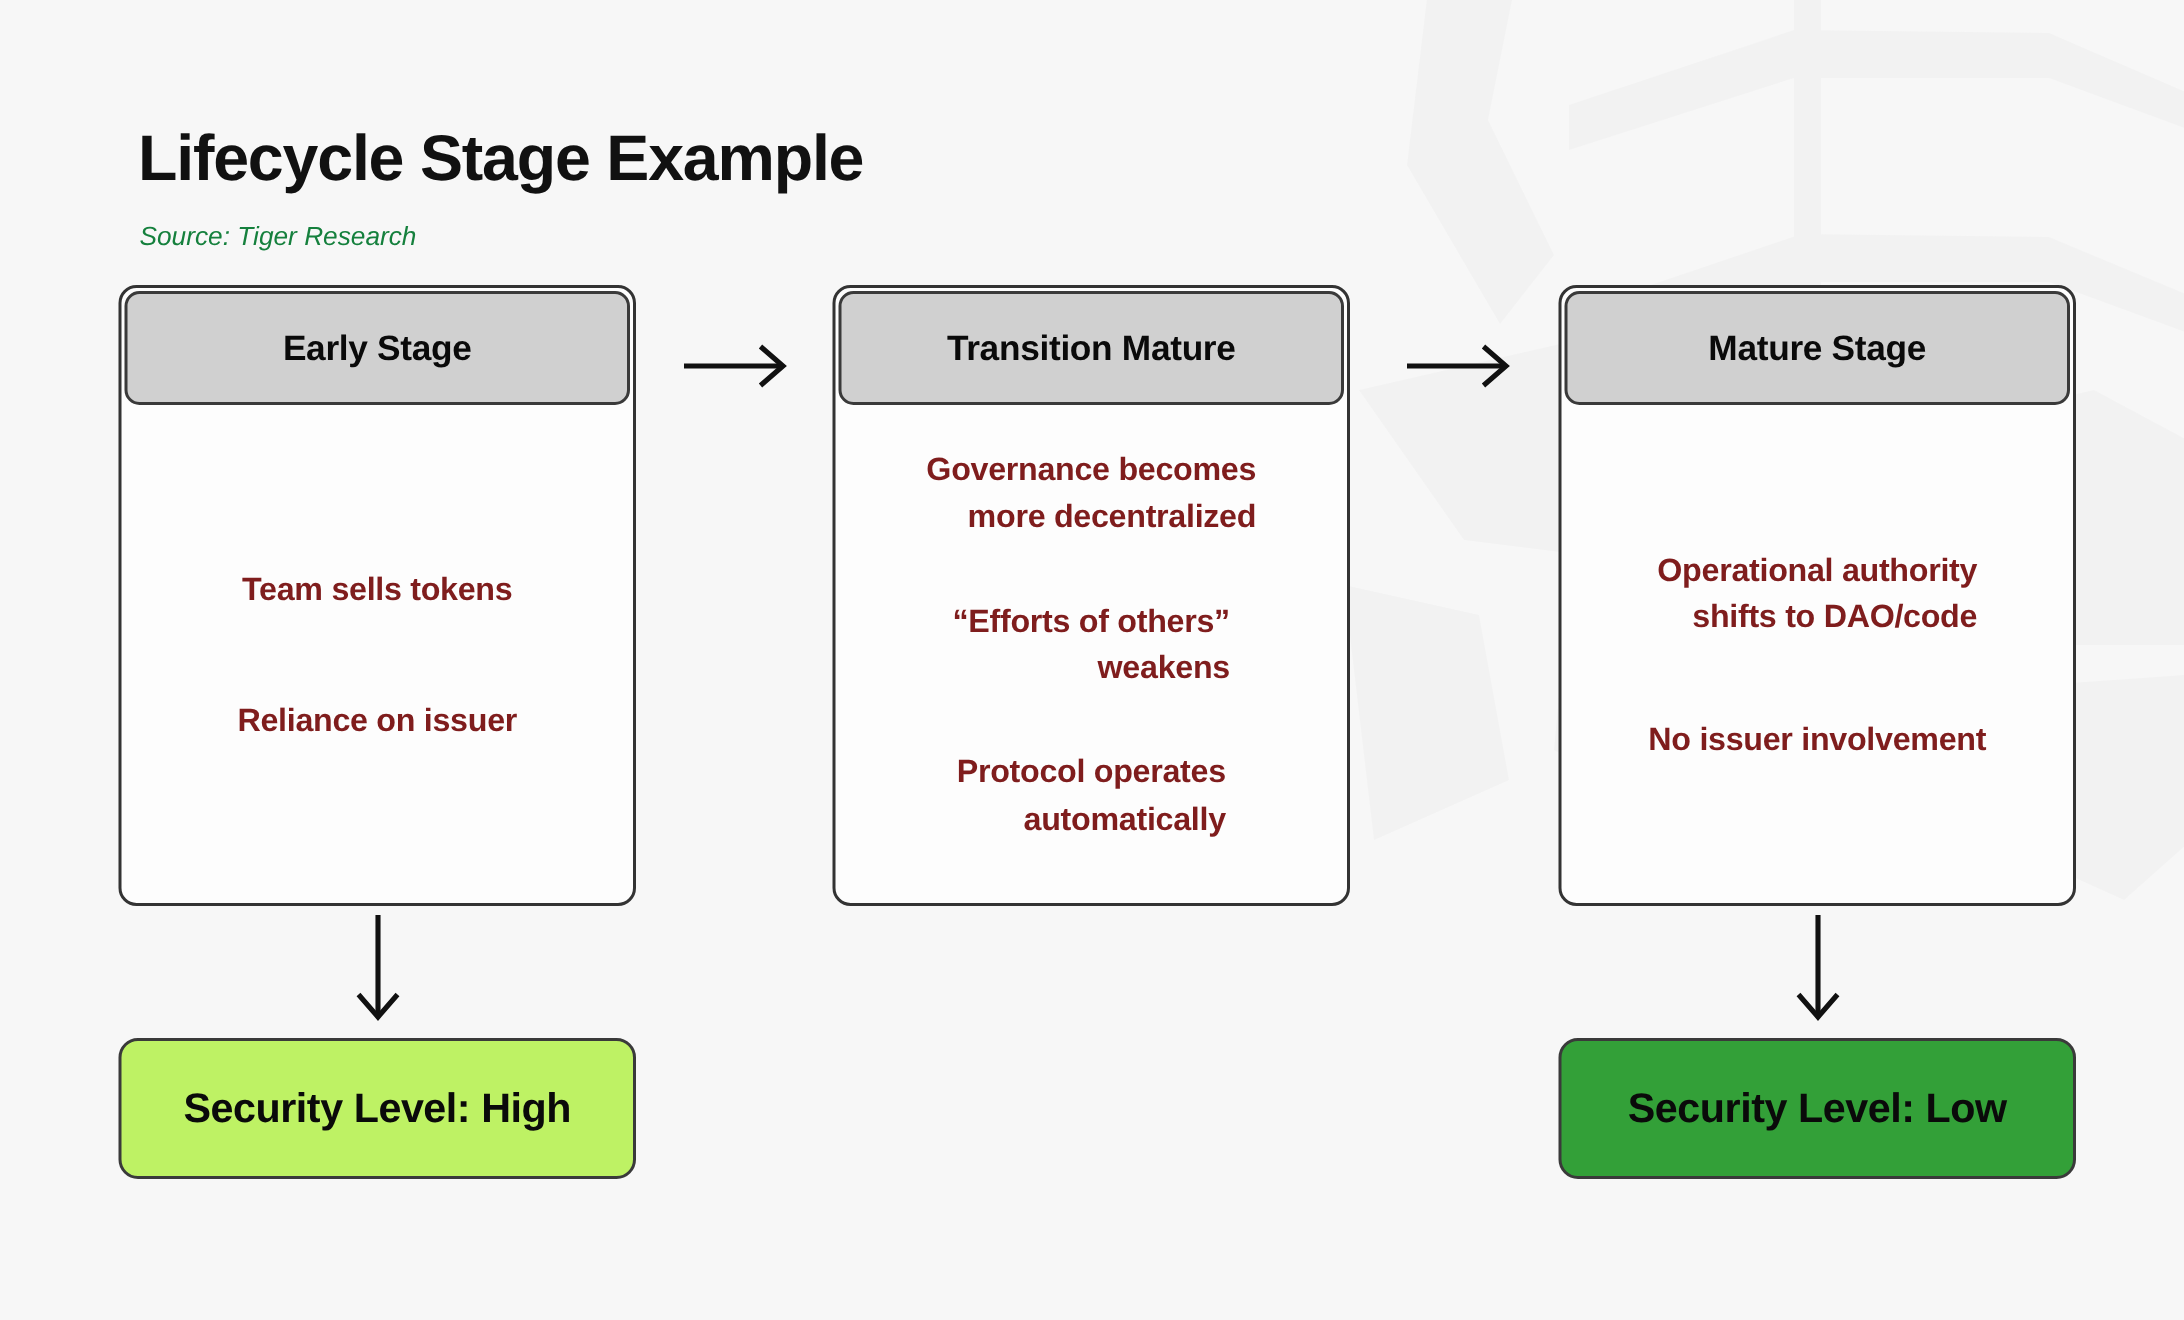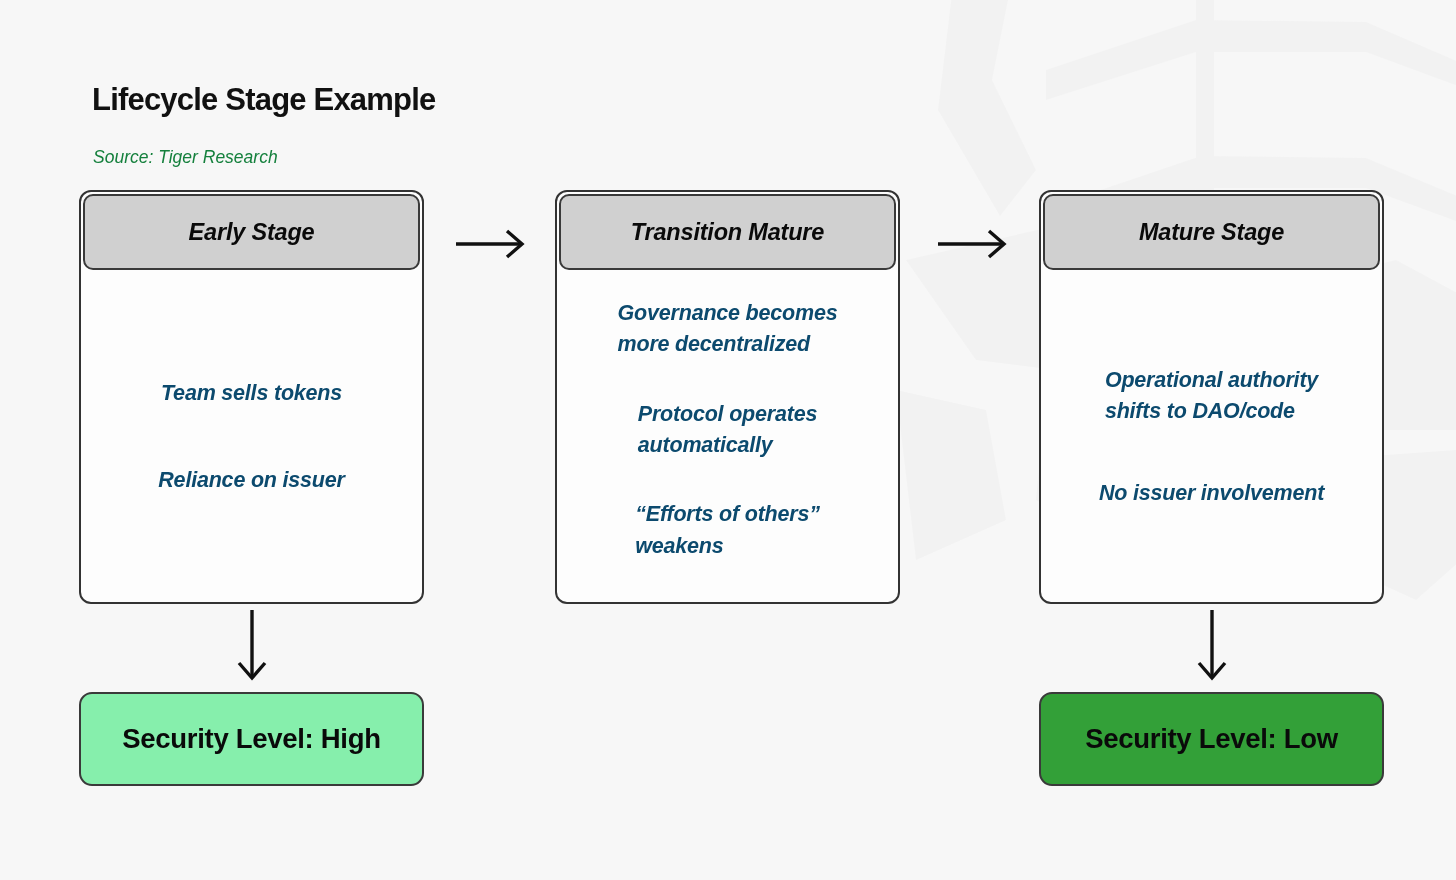--- a/index.html
+++ b/index.html
@@ -28,21 +28,21 @@
     height: 660px;
     opacity: 0.55;
     pointer-events: none;
   }
 
   
   #page-title {
     position: absolute;
     left: 92px;
     top: 82px;
-    font-size: 31px;
+    font-size: 43px;
     font-weight: bold;
     letter-spacing: -0.8px;
     color: #111111;
     white-space: nowrap;
   }
   #page-source {
     position: absolute;
     left: 93px;
     top: 147px;
     font-size: 17.5px;
@@ -54,21 +54,20 @@
   
   .stage-card {
     position: absolute;
     top: 190px;
     width: 345px;
     height: 414px;
     box-sizing: border-box;
     background: #fdfdfd;
     border: 2.2px solid #333333;
     border-radius: 12px;
-    font-style: italic;
   }
   .stage-card.c1 { left: 79px; }
   .stage-card.c2 { left: 555px; }
   .stage-card.c3 { left: 1039px; }
 
   .stage-header {
     position: absolute;
     left: 2px;
     top: 2px;
     width: 337px;
@@ -97,22 +96,22 @@
     display: flex;
     flex-direction: column;
     align-items: center;
     justify-content: center;
     padding: 0 16px;
     box-sizing: border-box;
   }
   .stage-line {
     font-size: 21.5px;
     font-weight: bold;
-    color: #0c4a6e;
-    text-align: left;
+    color: #7f1d1d;
+    text-align: right;
     line-height: 1.46;
     letter-spacing: -0.2px;
   }
 
   
   .c1 .stage-body { justify-content: center; gap: 55px; }
   .c2 .stage-body { justify-content: center; gap: 38px; padding-bottom: 14px; }
   .c3 .stage-body { justify-content: center; gap: 50px; }
 
   
@@ -189,22 +188,22 @@
       <div class="stage-line">Reliance on issuer</div>
     </div>
   </div>
 
   <div class="stage-card c2">
     <div class="stage-header">
       <span class="stage-header-label">Transition Mature</span>
     </div>
     <div class="stage-body">
       <div class="stage-line">Governance becomes<br>more decentralized</div>
+      <div class="stage-line">“Efforts of others”<br>weakens</div>
       <div class="stage-line">Protocol operates<br>automatically</div>
-      <div class="stage-line">“Efforts of others”<br>weakens</div>
     </div>
   </div>
 
   <div class="stage-card c3">
     <div class="stage-header">
       <span class="stage-header-label">Mature Stage</span>
     </div>
     <div class="stage-body">
       <div class="stage-line">Operational authority<br>shifts to DAO/code</div>
       <div class="stage-line">No issuer involvement</div>
@@ -224,21 +223,21 @@
   <svg class="v-arrow v1" viewBox="0 0 36 80" xmlns="http://www.w3.org/2000/svg">
     <line x1="18" y1="2" x2="18" y2="68" stroke="#111111" stroke-width="3.4" stroke-linecap="butt"></line>
     <polyline points="5,55 18,70 31,55" fill="none" stroke="#111111" stroke-width="3.4" stroke-linecap="butt" stroke-linejoin="miter"></polyline>
   </svg>
 
   <svg class="v-arrow v2" viewBox="0 0 36 80" xmlns="http://www.w3.org/2000/svg">
     <line x1="18" y1="2" x2="18" y2="68" stroke="#111111" stroke-width="3.4" stroke-linecap="butt"></line>
     <polyline points="5,55 18,70 31,55" fill="none" stroke="#111111" stroke-width="3.4" stroke-linecap="butt" stroke-linejoin="miter"></polyline>
   </svg>
 
-  <div class="badge b1" style="background: #86efac;">
+  <div class="badge b1" style="background: #bef264;">
     <span class="badge-label">Security Level: High</span>
   </div>
 
   <div class="badge b2" style="background: rgb(51, 160, 56);">
     <span class="badge-label">Security Level: Low</span>
   </div>
 
 </div>
 
 </body></html>

